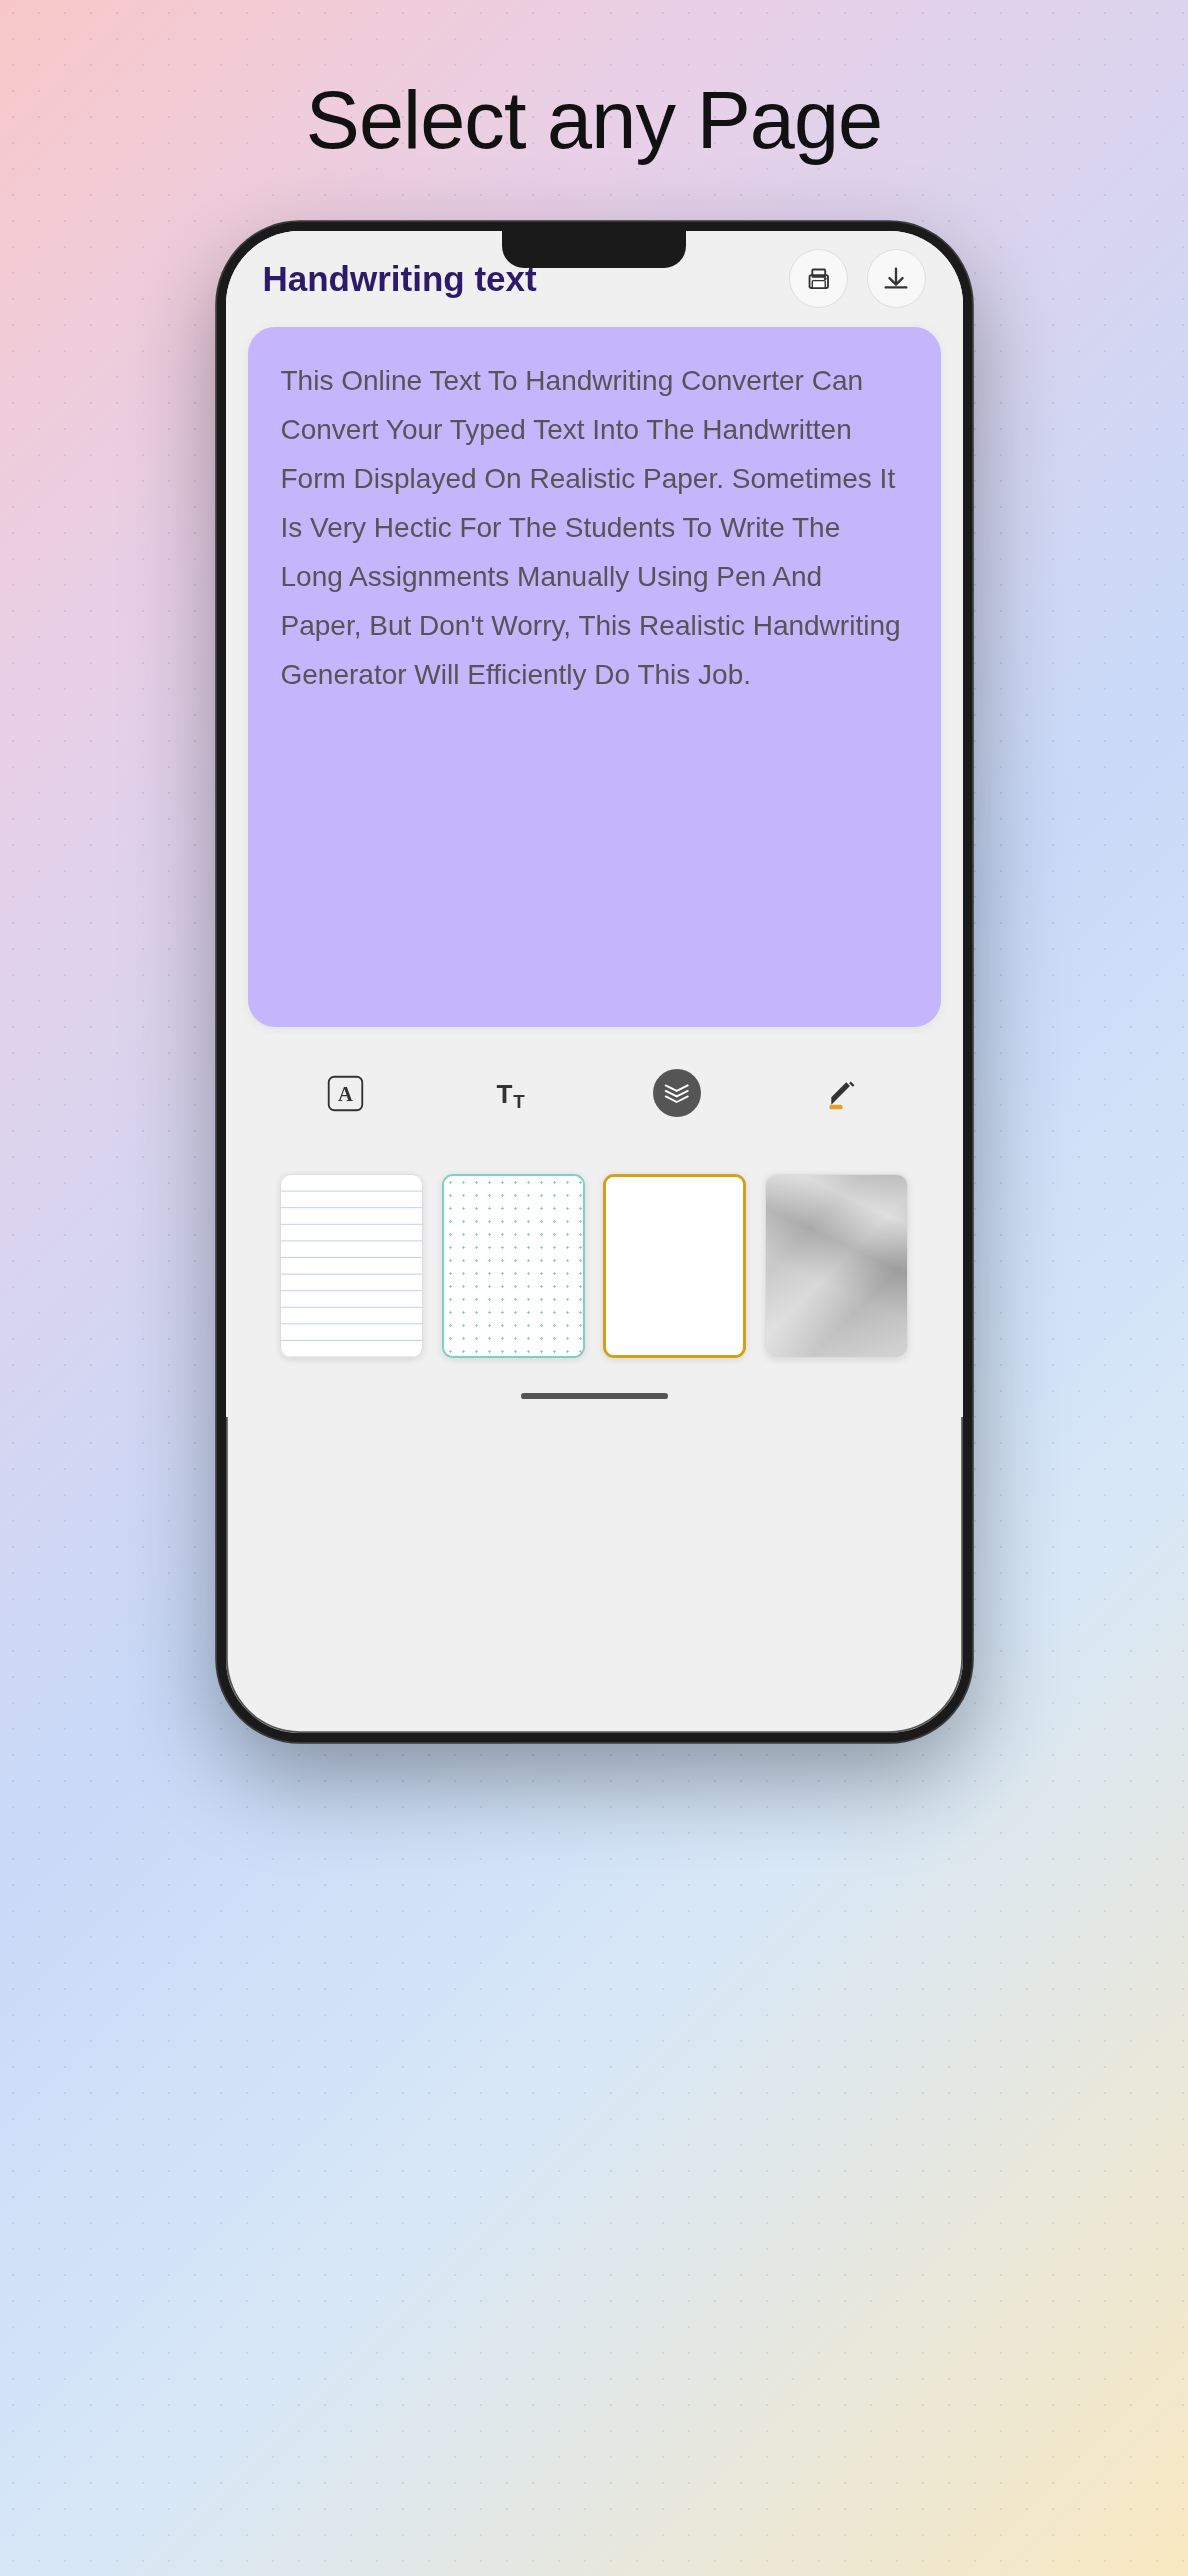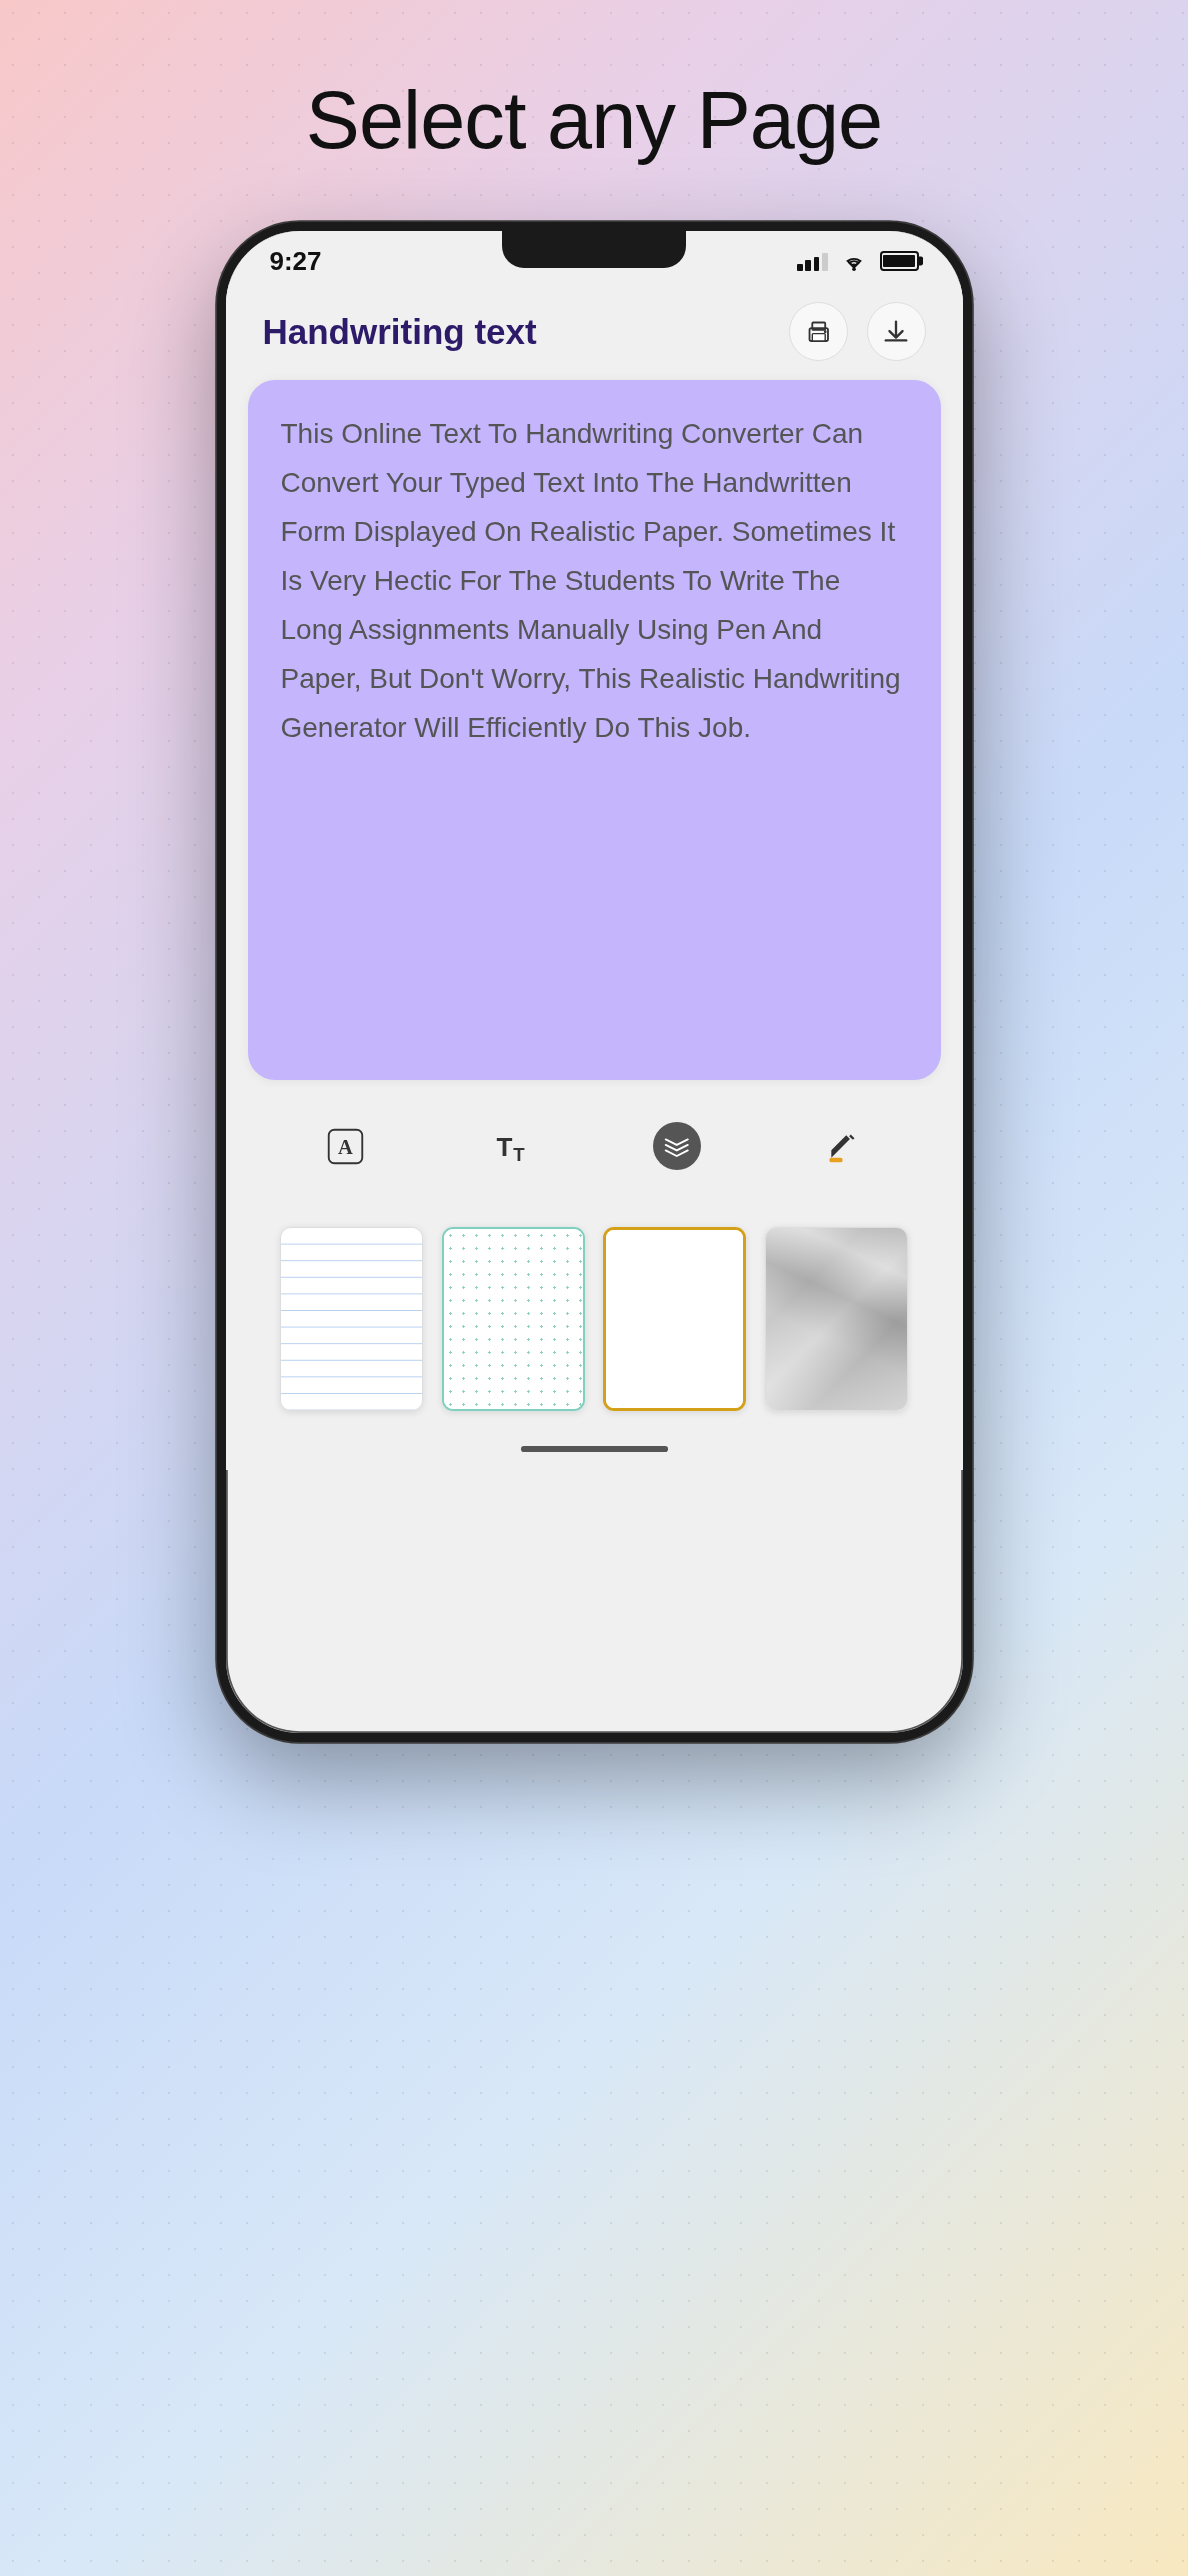--- a/index.html
+++ b/index.html
@@ -349,42 +349,20 @@
 
   <div class="header-section">
     <div class="page-type-subtitle">Select any Page</div>
   </div>
 
   <div class="phone-wrapper">
     <div class="phone-frame">
 
       <div class="notch"></div>
 
-      <div class="status-bar">
-        <span class="status-time">9:27</span>
-        <div class="status-icons">
-          <div class="signal-icon">
-            <div class="signal-bar" style="height:7.4px;"></div>
-            <div class="signal-bar" style="height:11px;"></div>
-            <div class="signal-bar" style="height:14.7px;"></div>
-            <div class="signal-bar" style="height:18.4px; background:#ccc;"></div>
-          </div>
-          <span class="wifi-icon">
-            <svg width="26" height="20" viewBox="0 0 28 22">
-              <path d="M14 18l3-3a4 4 0 00-6 0l3 3z" fill="#111"></path>
-              <path d="M14 18l5-5a8 8 0 00-10 0l5 5z" fill="none" stroke="#111" stroke-width="2.2" stroke-linecap="round"></path>
-              <path d="M14 18l7-7a12 12 0 00-14 0l7 7z" fill="none" stroke="#111" stroke-width="2.2" stroke-linecap="round"></path>
-              <circle cx="14" cy="20" r="2" fill="#111"></circle>
-            </svg>
-          </span>
-          <div class="battery-icon">
-            <div class="battery-fill"></div>
-          </div>
-        </div>
-      </div>
 
       <div class="app-screen">
 
         <div class="app-header">
           <div class="app-title">Handwriting text</div>
           <div class="header-buttons">
             <div class="header-btn">
               <svg width="29.5" height="29.5" viewBox="0 0 32 32" fill="none">
                 <rect x="6" y="12" width="20" height="14" rx="2" stroke="#333" stroke-width="2"></rect>
                 <rect x="9" y="6" width="14" height="8" rx="1" stroke="#333" stroke-width="2"></rect>

